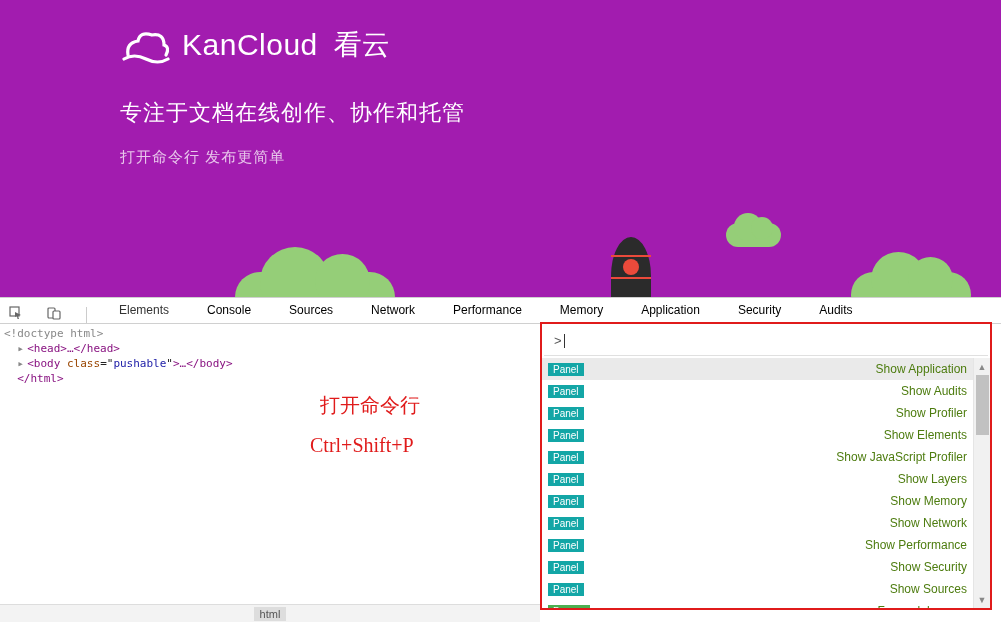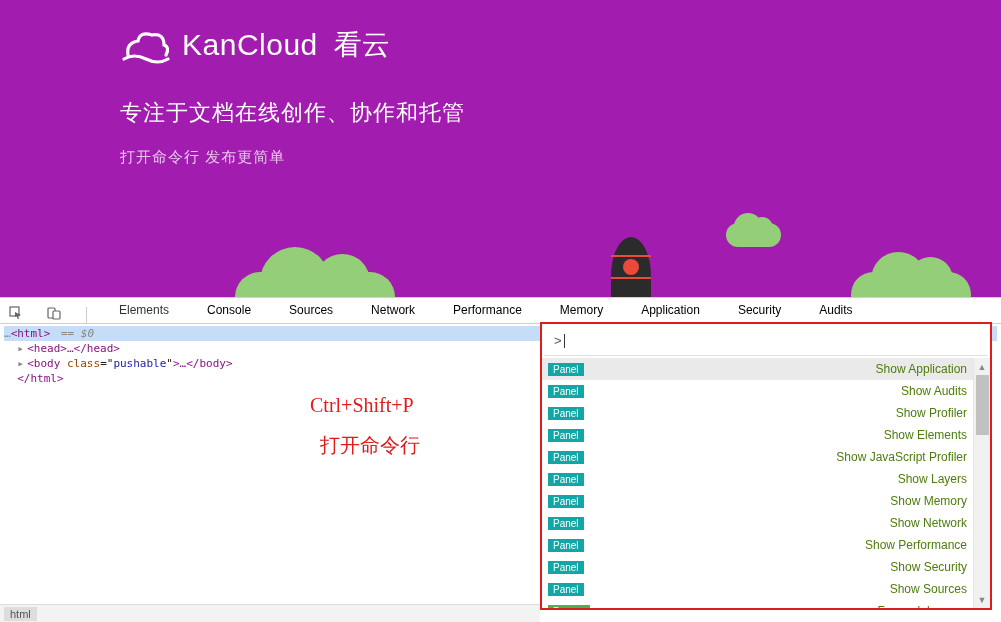--- a/index.html
+++ b/index.html
@@ -276,20 +276,21 @@
       left: 0;
       width: 540px;
       height: 18px;
       background: #f3f3f3;
       border-top: 1px solid #ddd;
       font-size: 11px;
       color: #555;
       padding: 0 4px;
       display: flex;
       align-items: center;
+      justify-content: center;
     }
     .crumb {
       background: #ddd;
       padding: 1px 6px;
     }
   </style>
 </head>
 <body>
 
 <div class="banner">
@@ -328,34 +329,34 @@
       <svg width="14" height="14" viewBox="0 0 14 14">
           <rect x="1" y="2" width="7" height="10" rx="1" fill="none" stroke="#666" stroke-width="1.2"></rect>
           <rect x="6" y="5" width="7" height="8" rx="1" fill="#fff" stroke="#666" stroke-width="1.2"></rect>
         </svg>
     </div>
     <div class="dt-sep"></div>
     <div id="dt-tabs-holder" style="display: contents;"><div class="dt-tab active">Elements</div><div class="dt-tab">Console</div><div class="dt-tab">Sources</div><div class="dt-tab">Network</div><div class="dt-tab">Performance</div><div class="dt-tab">Memory</div><div class="dt-tab">Application</div><div class="dt-tab">Security</div><div class="dt-tab">Audits</div></div>
   </div>
 
   <div class="dt-elements">
-    <div class="dom-line highlight-line"><span style="color:#888">…</span><span class="tag">&lt;html&gt;</span><span class="eq-sel"> == $0</span></div>
+    <div class="dom-line"><span class="doctype">&lt;!doctype html&gt;</span></div>
     <div class="dom-line">  <span class="twisty">▸</span><span class="tag">&lt;head&gt;…&lt;/head&gt;</span></div>
     <div class="dom-line">  <span class="twisty">▸</span><span class="tag">&lt;body </span><span class="attr-name">class</span>="<span class="attr-val">pushable</span>"<span class="tag">&gt;…&lt;/body&gt;</span></div>
     <div class="dom-line">  <span class="tag">&lt;/html&gt;</span></div>
   </div>
 
   <div class="breadcrumb">
     <span class="crumb">html</span>
   </div>
 </div>
 
 <div class="annotation">
+  <div style="padding-left:10px">打开命令行</div>
   <div>Ctrl+Shift+P</div>
-  <div style="padding-left:10px">打开命令行</div>
 </div>
 
 <div class="cmd-panel">
   <div class="cmd-input-row">
     <span class="cmd-prompt">&gt;</span>
     <span class="cmd-caret"></span>
   </div>
   <div class="cmd-list-wrap">
     <div class="cmd-list" id="cmd-list">
         <div class="cmd-item selected">

